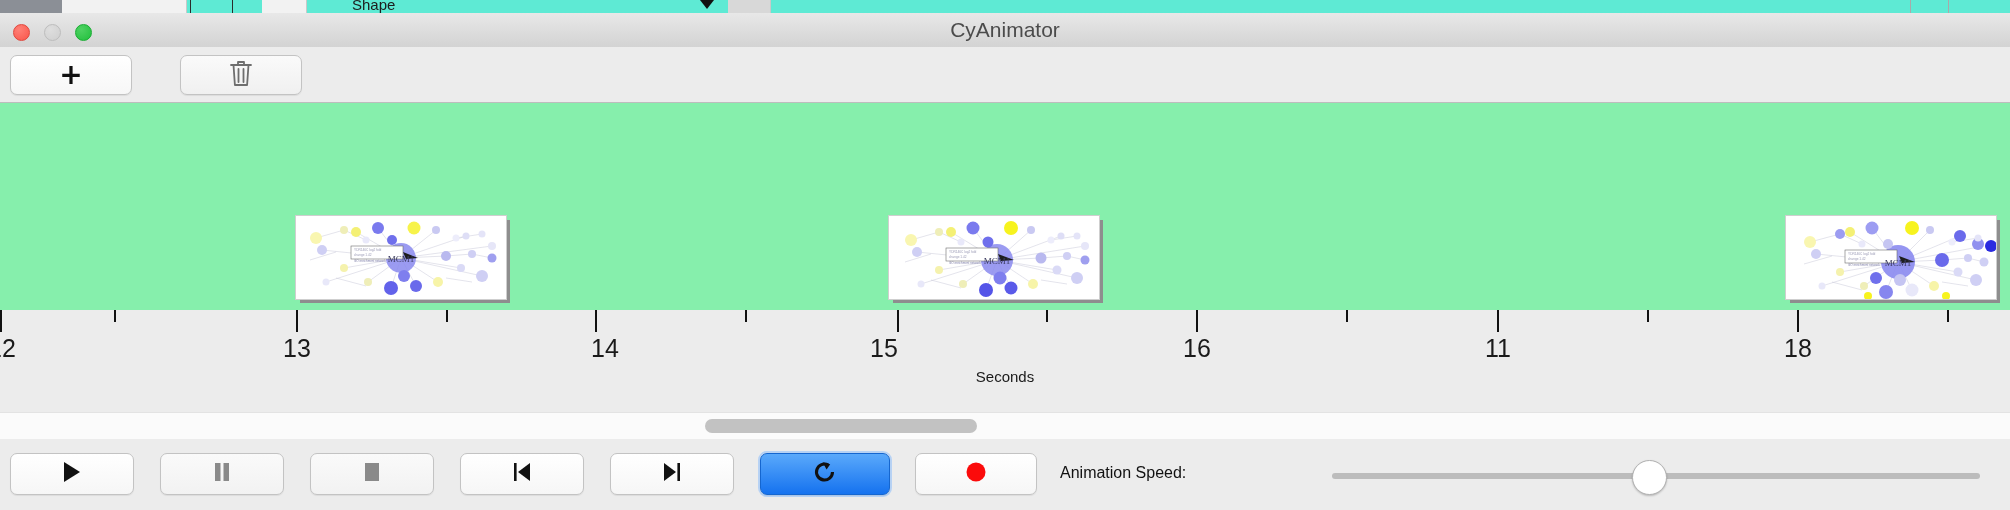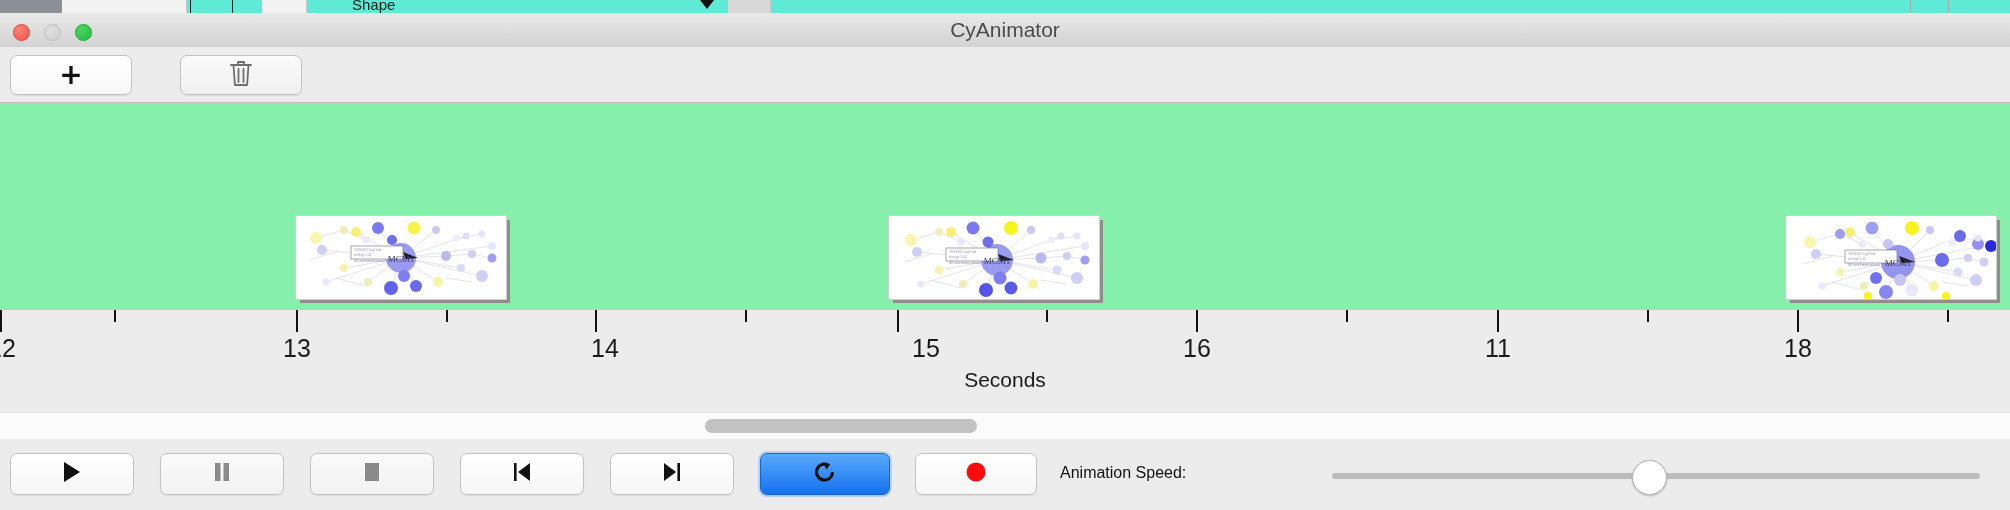--- a/index.html
+++ b/index.html
@@ -53,21 +53,21 @@
   .frame .shadow{position:absolute;left:5px;top:5px;width:210px;height:83px;background:#8e8e8e;}
   .frame .pic{position:absolute;left:0;top:0;width:210px;height:83px;background:#ffffff;border:1px solid #cfcfcf;overflow:hidden;}
   .frame svg{display:block;}
 
   
   .axis{position:absolute;left:0;top:310px;width:2010px;height:102px;background:#ececec;}
   .tick{position:absolute;top:0;width:2px;background:#111;}
   .tick.major{height:22px;}
   .tick.minor{height:12px;}
   .ticklabel{position:absolute;top:24px;font-size:25px;color:#1a1a1a;transform:translateX(-50%);font-family:"Liberation Sans",sans-serif;white-space:nowrap;}
-  .axis-title{position:absolute;top:58px;left:0;width:2010px;text-align:center;font-size:21px;color:#1a1a1a;font-family:"Liberation Sans",sans-serif;}
+  .axis-title{position:absolute;top:58px;left:0;width:2010px;text-align:center;font-size:15px;color:#1a1a1a;font-family:"Liberation Sans",sans-serif;}
 
   
   .scrollbar{position:absolute;left:0;top:412px;width:2010px;height:26px;background:#fbfbfb;border-top:1px solid #e3e3e3;border-bottom:1px solid #9e9e9e;}
   .sb-thumb{position:absolute;left:705px;top:6px;width:272px;height:14px;border-radius:7px;background:#c2c2c2;}
 
   
   .controls{position:absolute;left:0;top:439px;width:2010px;height:71px;background:#ececec;}
   .cbtn{
     position:absolute;top:14px;height:42px;border:1px solid #c3c3c3;border-radius:7px;
     background:linear-gradient(#ffffff,#f6f6f6);box-shadow:0 1px 1px rgba(0,0,0,.07);
@@ -303,21 +303,21 @@
   <div class="tick minor" style="left:446px;"></div>
   <div class="tick minor" style="left:745px;"></div>
   <div class="tick minor" style="left:1046px;"></div>
   <div class="tick minor" style="left:1346px;"></div>
   <div class="tick minor" style="left:1647px;"></div>
   <div class="tick minor" style="left:1947px;"></div>
 
   <div class="ticklabel" style="left:2px;">12</div>
   <div class="ticklabel" style="left:297px;">13</div>
   <div class="ticklabel" style="left:596px;margin-left:9px;">14</div>
-  <div class="ticklabel" style="left:926px;">15</div>
+  <div class="ticklabel" style="left:884px;">15</div>
   <div class="ticklabel" style="left:1197px;">16</div>
   <div class="ticklabel" style="left:1498px;">11</div>
   <div class="ticklabel" style="left:1798px;">18</div>
   <div class="axis-title">Seconds</div>
 </div>
 
 <div class="scrollbar">
   <div class="sb-thumb"></div>
 </div>
 

